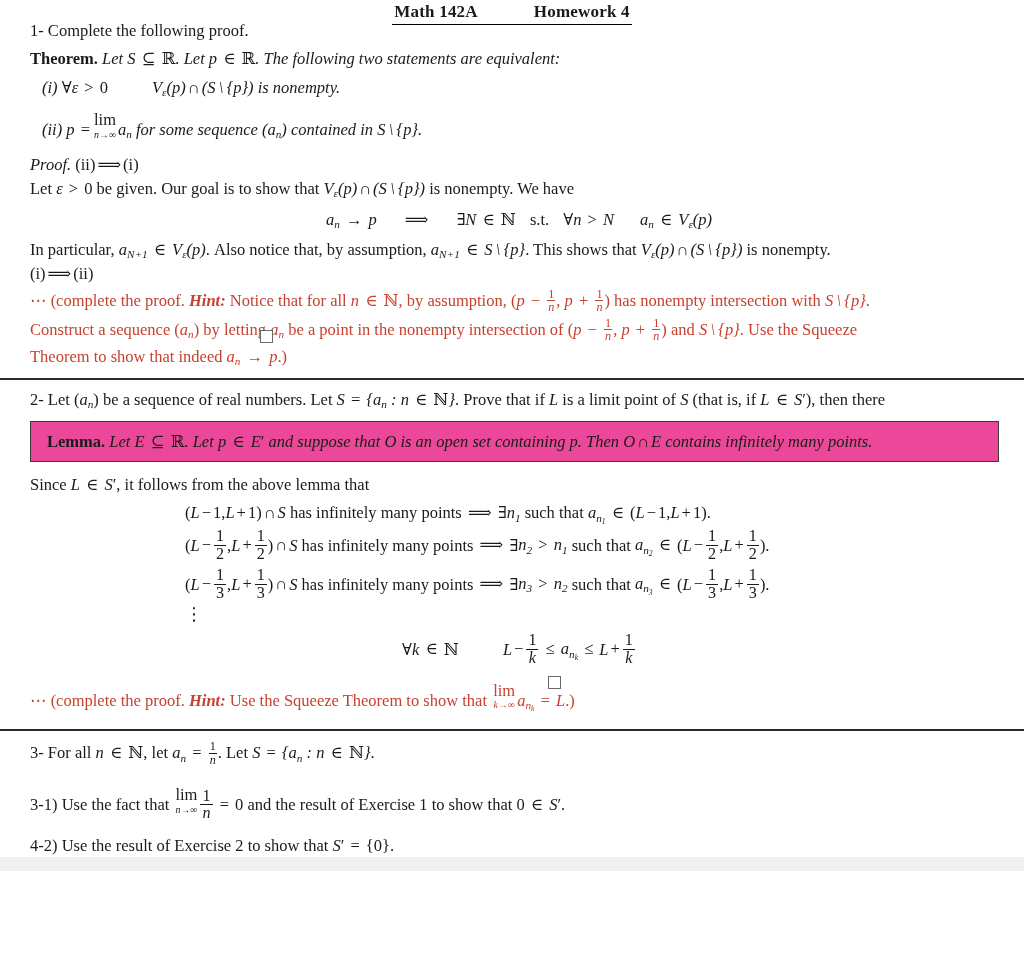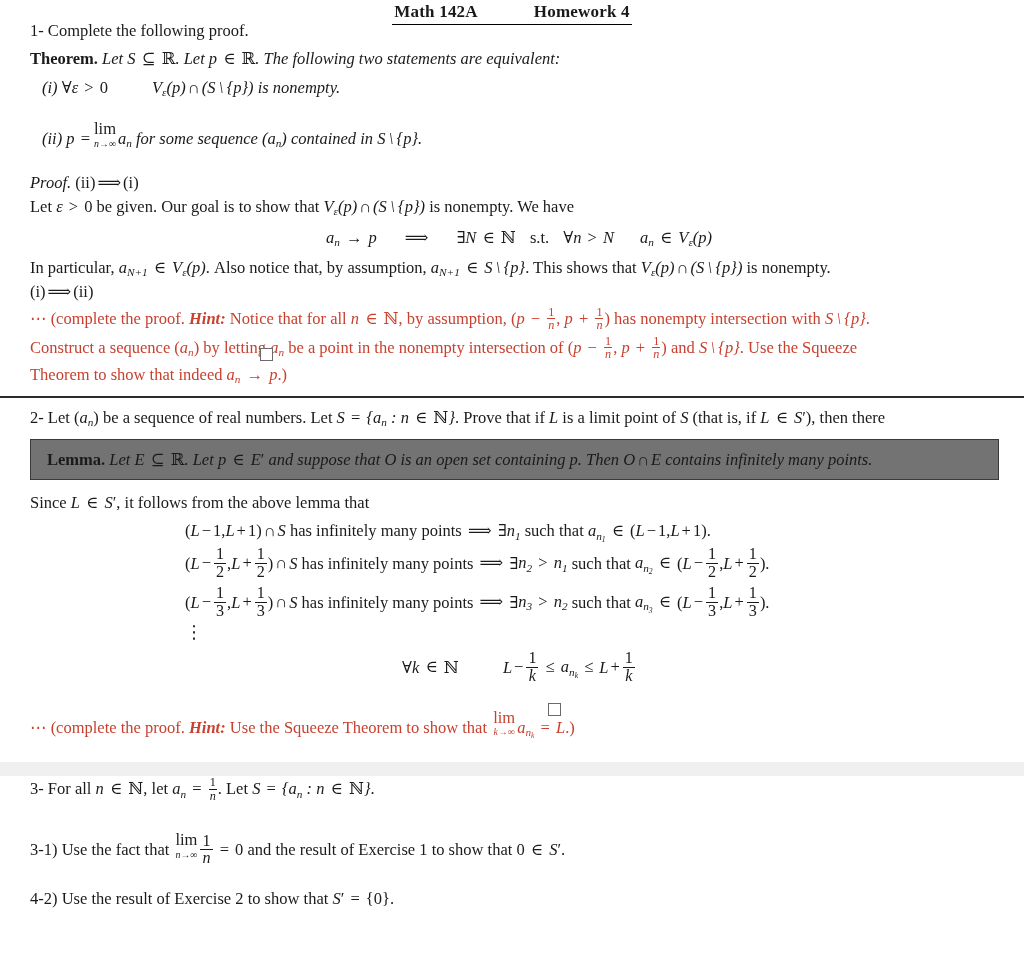--- a/index.html
+++ b/index.html
@@ -12,21 +12,21 @@
     height: 963px;
     font-family: "Liberation Serif", "DejaVu Serif", serif;
     color: #1a1a1a;
     font-size: 16.5px;
     line-height: 1.3;
     overflow: hidden;
     position: relative;
   }
   .page {
     width: 1024px;
-    height: 776px;
+    height: 871px;
     position: relative;
     box-sizing: border-box;
   }
 
   
   .doc-header {
     text-align: center;
     padding-top: 1px;
     height: 19px;
   }
@@ -104,21 +104,21 @@
     margin: 0 1px;
   }
   .frac-sm .num { display: block; padding: 0 1px; border-bottom: 1px solid currentColor; }
   .frac-sm .den { display: block; padding: 0 1px; }
 
   .limop {
     display: inline-block;
     text-align: center;
     vertical-align: -0.15em;
     line-height: 1;
-    margin: 16px 2px;
+    margin: 7px 2px;
     position: relative;
   }
   .limop .lmain { display: block; font-style: normal; }
   .limop .lsub {
     display: block;
     font-size: 0.6em;
     font-style: normal;
     margin-top: 1px;
     white-space: nowrap;
   }
@@ -139,21 +139,21 @@
     position: absolute;
     right: 14px;
     top: -20px;
   }
 
   
   .lemma-box {
     border: 1.2px solid #3a3a3a;
     padding: 9px 28px 9px 16px;
     margin: 10px 9px 12px 0;
-    background: #737373;
+    background: #ec4899;
   }
 
   
   .vdots {
     text-align: left;
     padding-left: 155px;
     margin: 2px 0 6px 0;
     font-size: 18px;
     line-height: 0.95;
   }

